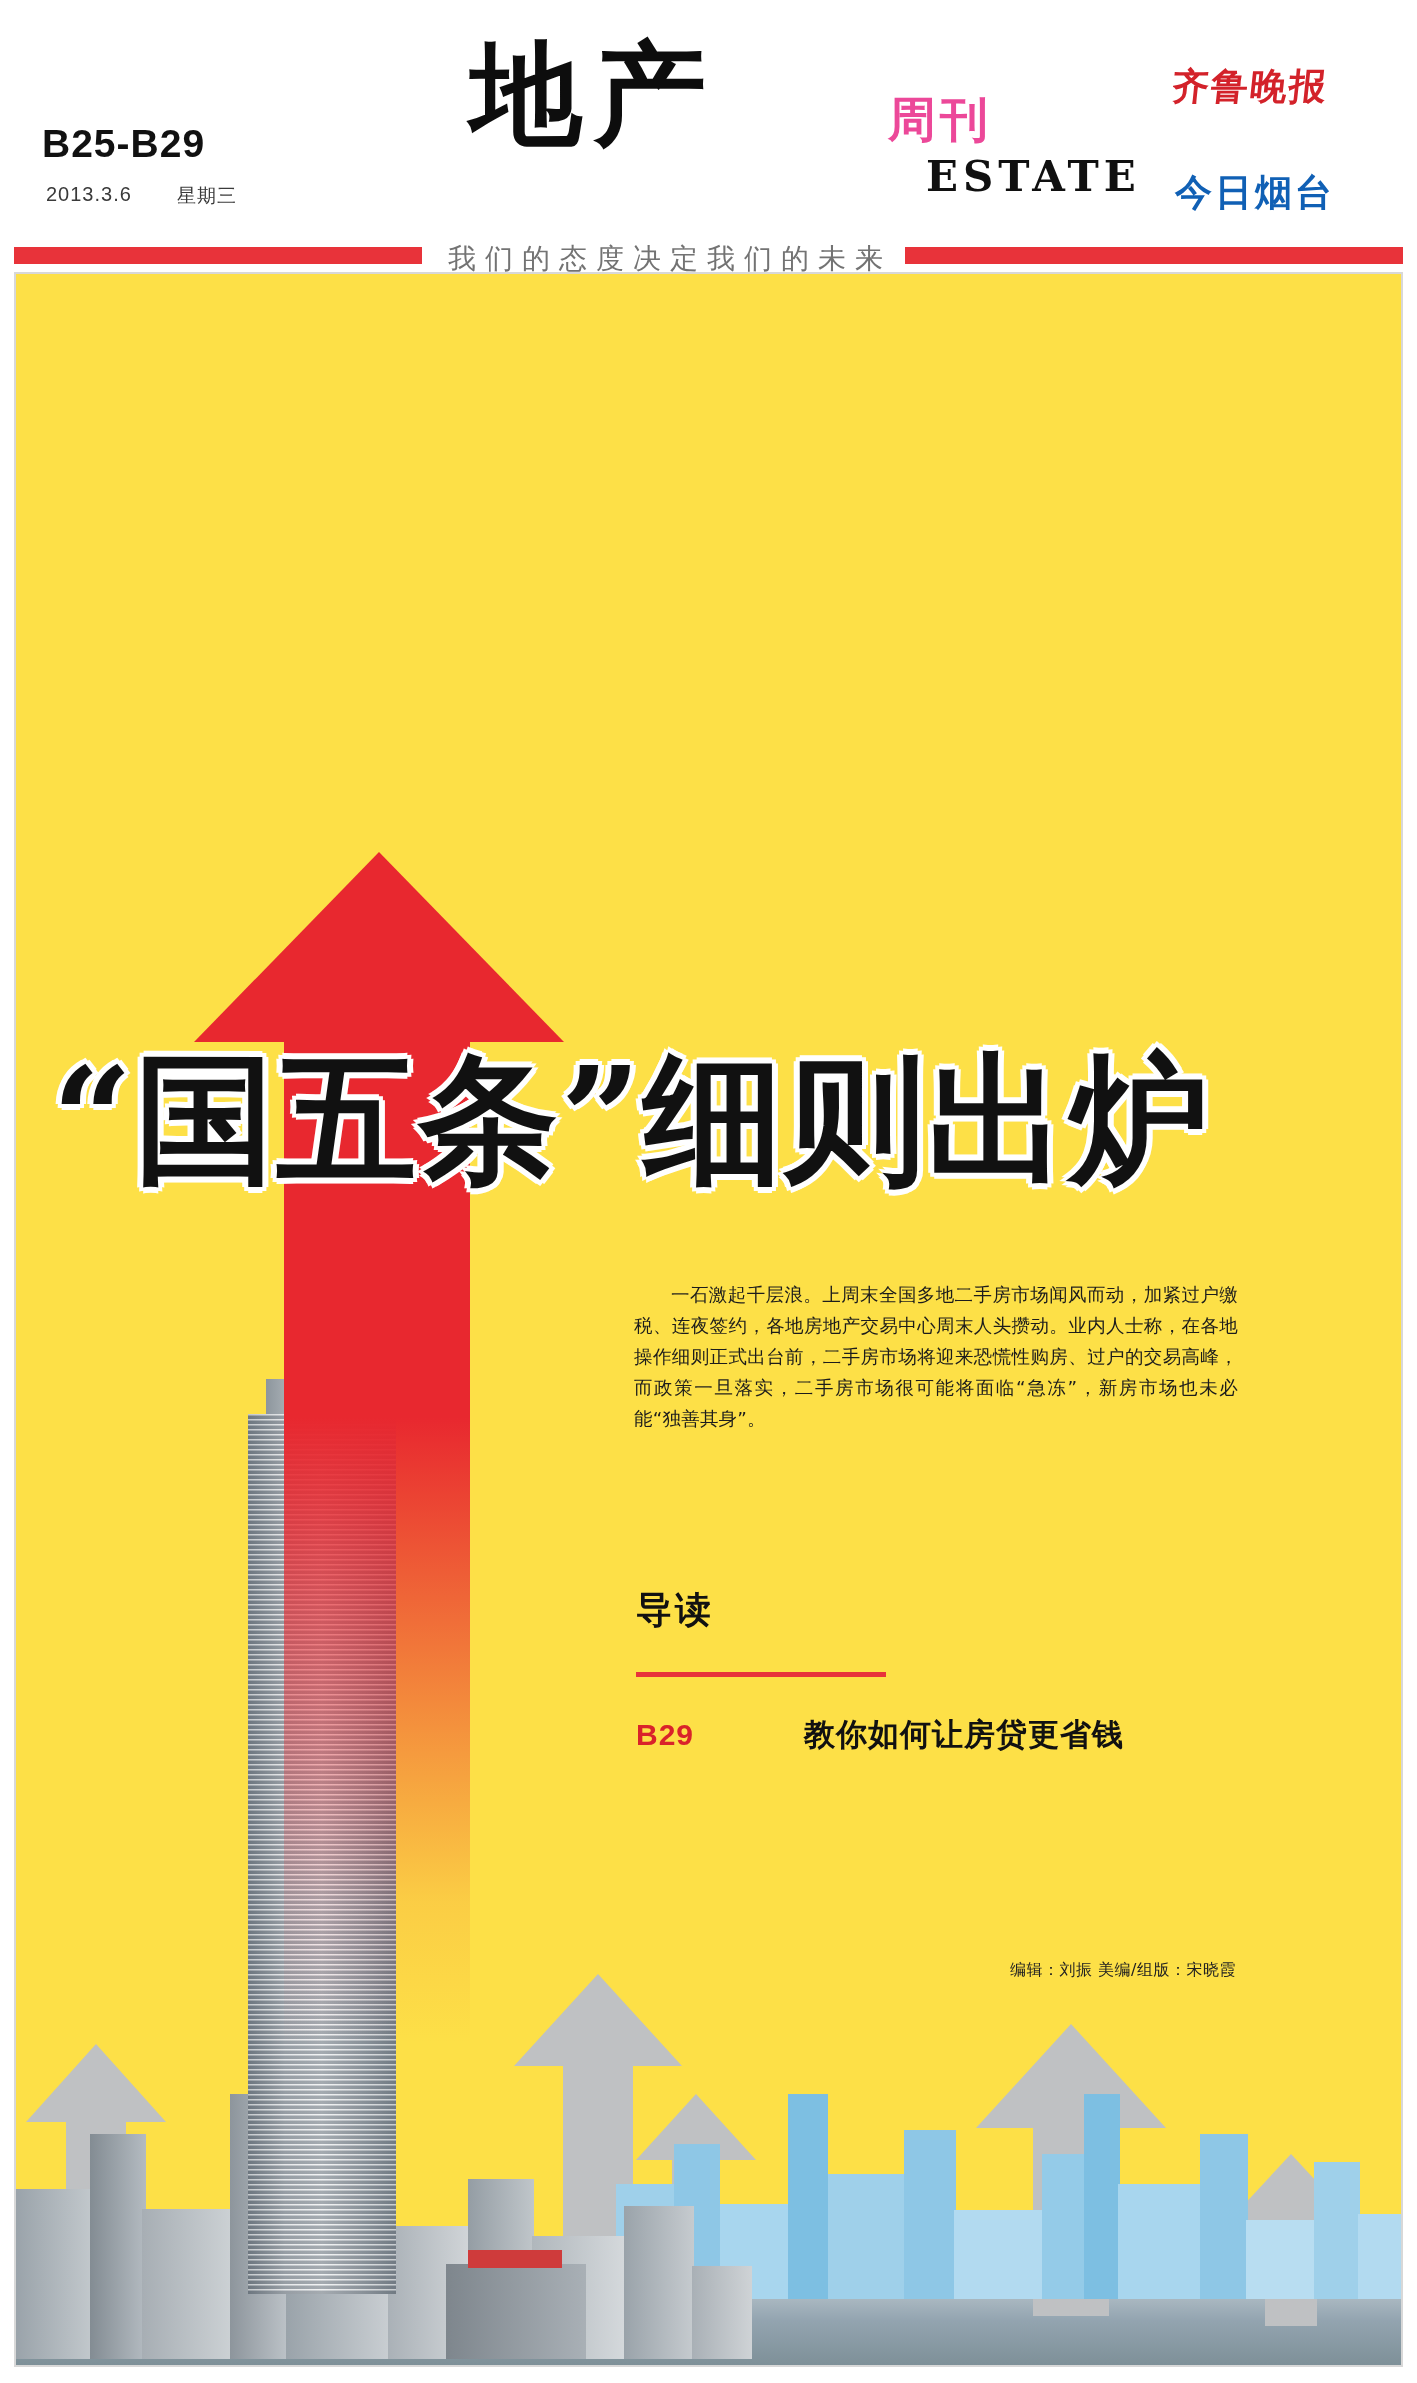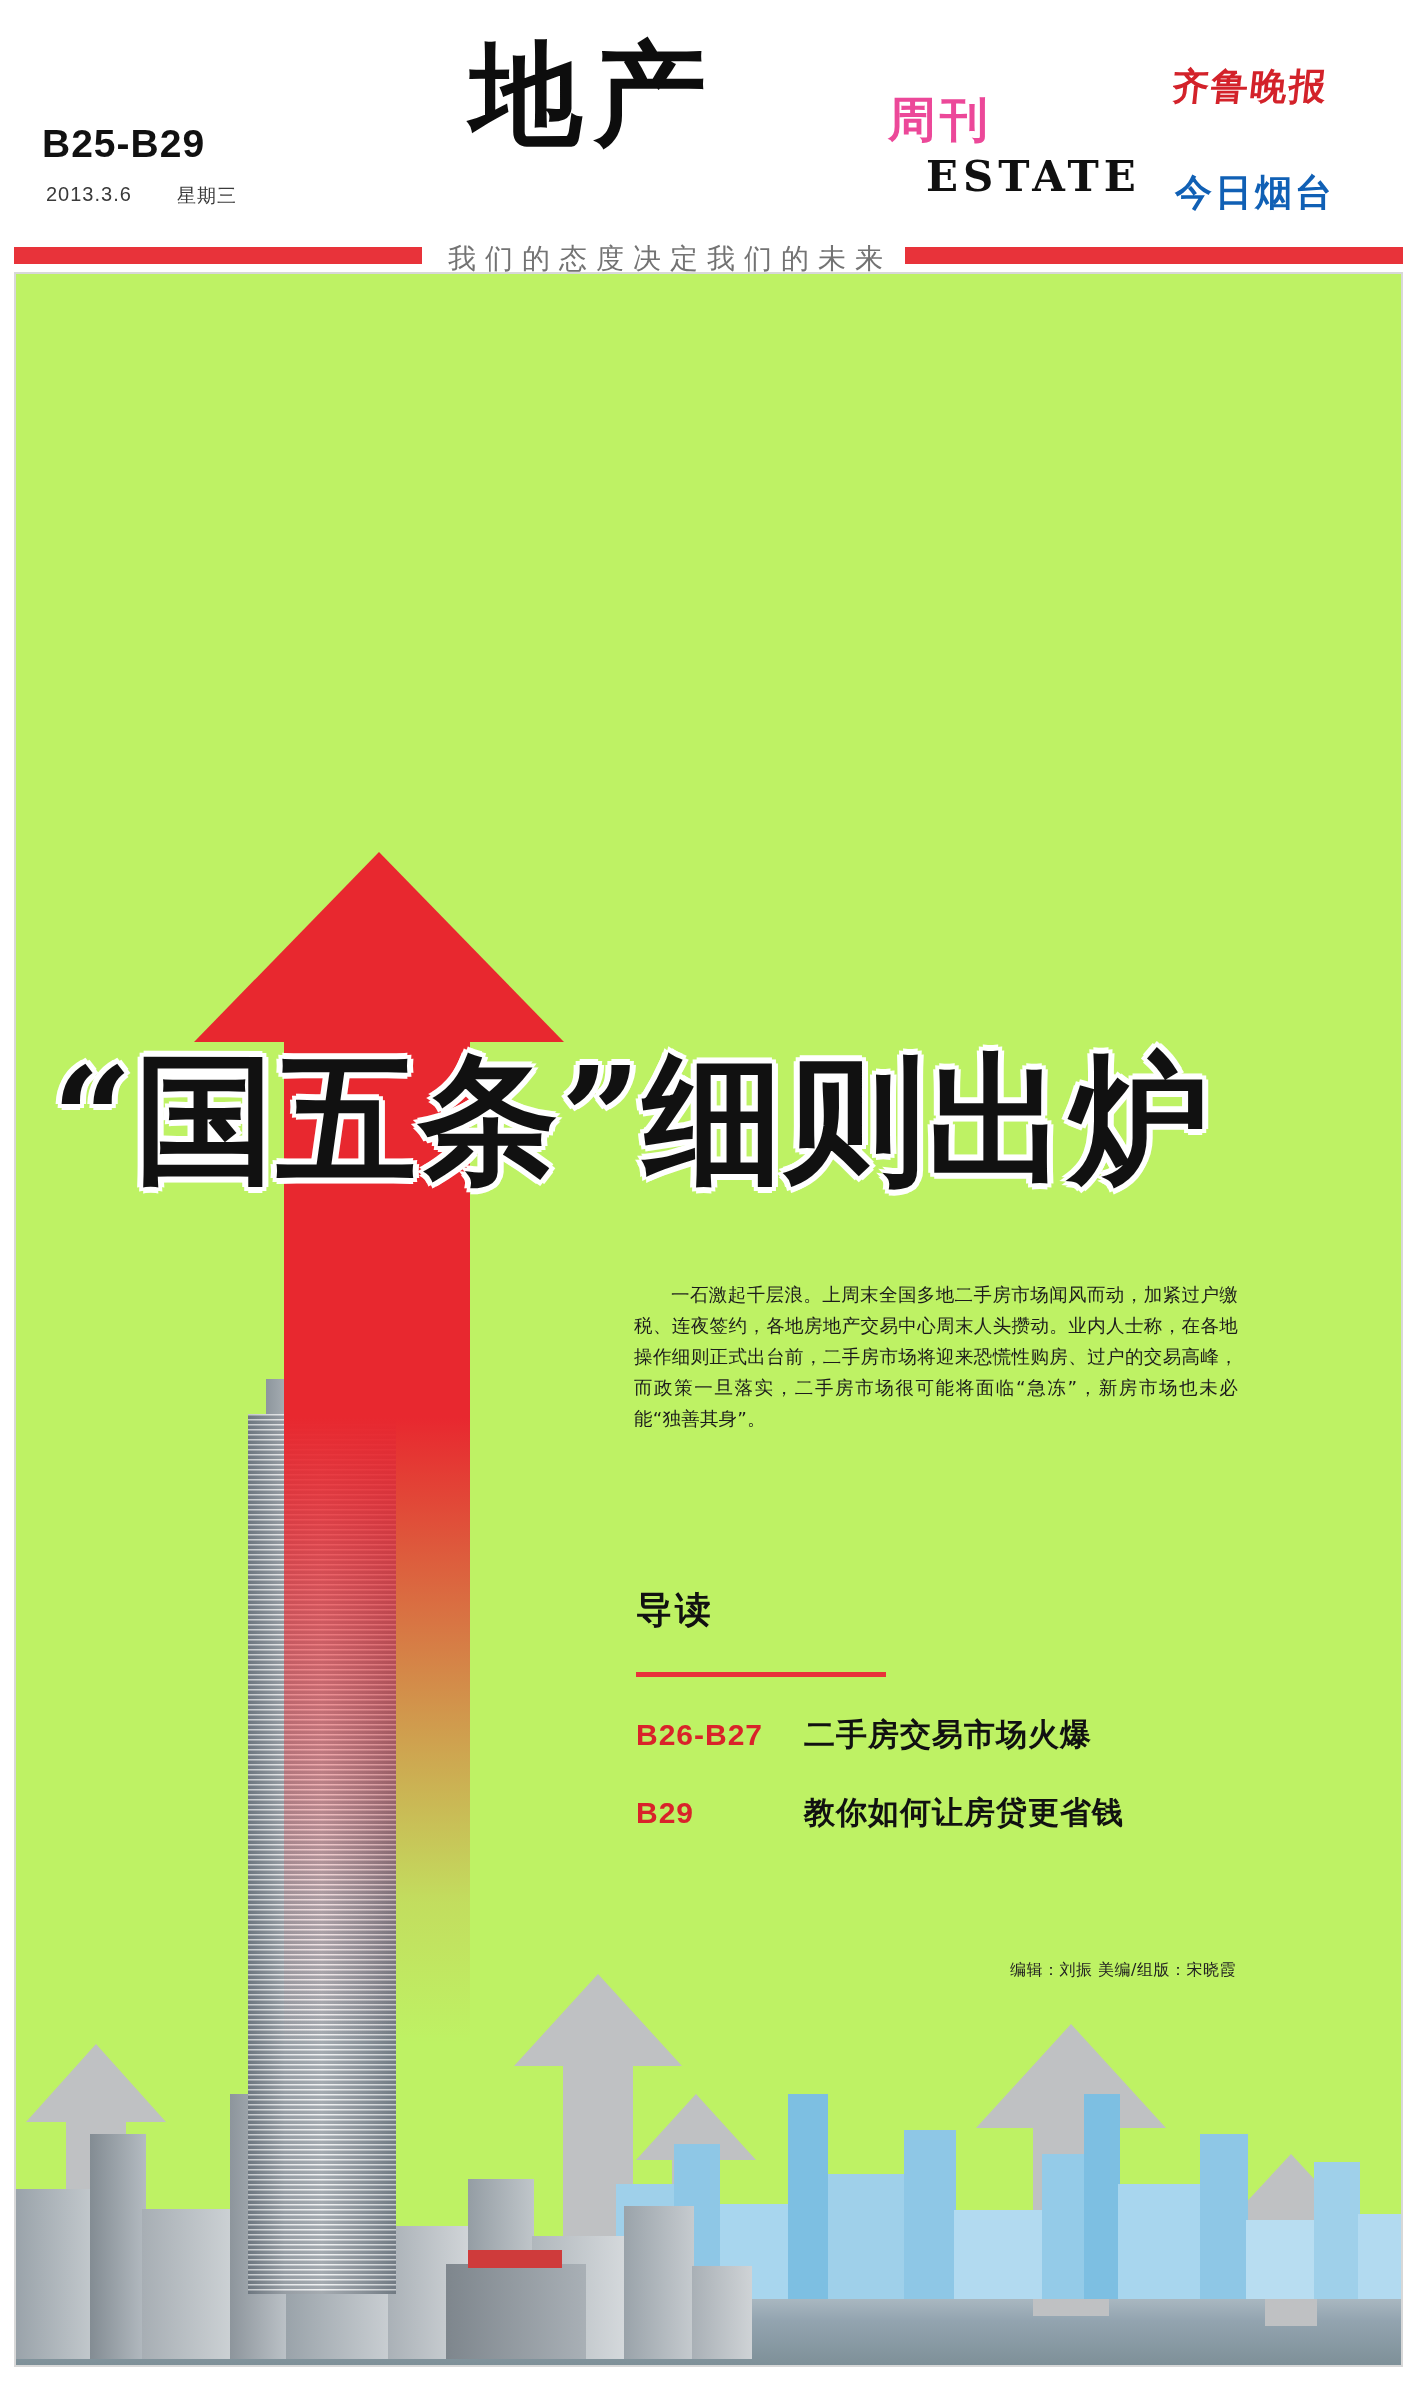--- a/index.html
+++ b/index.html
@@ -120,21 +120,21 @@
   }
 
   
   .body-frame {
     position: absolute;
     left: 14px; top: 272px;
     width: 1389px; height: 2095px;
     border: 2px solid #d8d8d8;
     box-sizing: border-box;
     overflow: hidden;
-    background: #bef264;
+    background: #fde047;
   }
 
   
   .illu {
     position: absolute;
     left: 0; top: 0;
     width: 1385px; height: 2091px;
     overflow: hidden;
   }
   
@@ -394,24 +394,20 @@
     <div class="headline">“国五条”细则出炉</div>
 
     <div class="lead">
       <p>一石激起千层浪。上周末全国多地二手房市场闻风而动，加紧过户缴税、连夜签约，各地房地产交易中心周末人头攒动。业内人士称，在各地操作细则正式出台前，二手房市场将迎来恐慌性购房、过户的交易高峰，而政策一旦落实，二手房市场很可能将面临“急冻”，新房市场也未必能“独善其身”。</p>
     </div>
 
     <div class="guide-title">导读</div>
     <div class="guide-rule"></div>
     <div class="guide-list">
       <div class="guide-item">
-        <span class="guide-page">B26-B27</span>
-        <span class="guide-text">二手房交易市场火爆</span>
-      </div>
-      <div class="guide-item">
         <span class="guide-page">B29</span>
         <span class="guide-text">教你如何让房贷更省钱</span>
       </div>
     </div>
 
     <div class="credits">编辑：刘振    美编/组版：宋晓霞</div>
 
   </div>
 </div>
 

